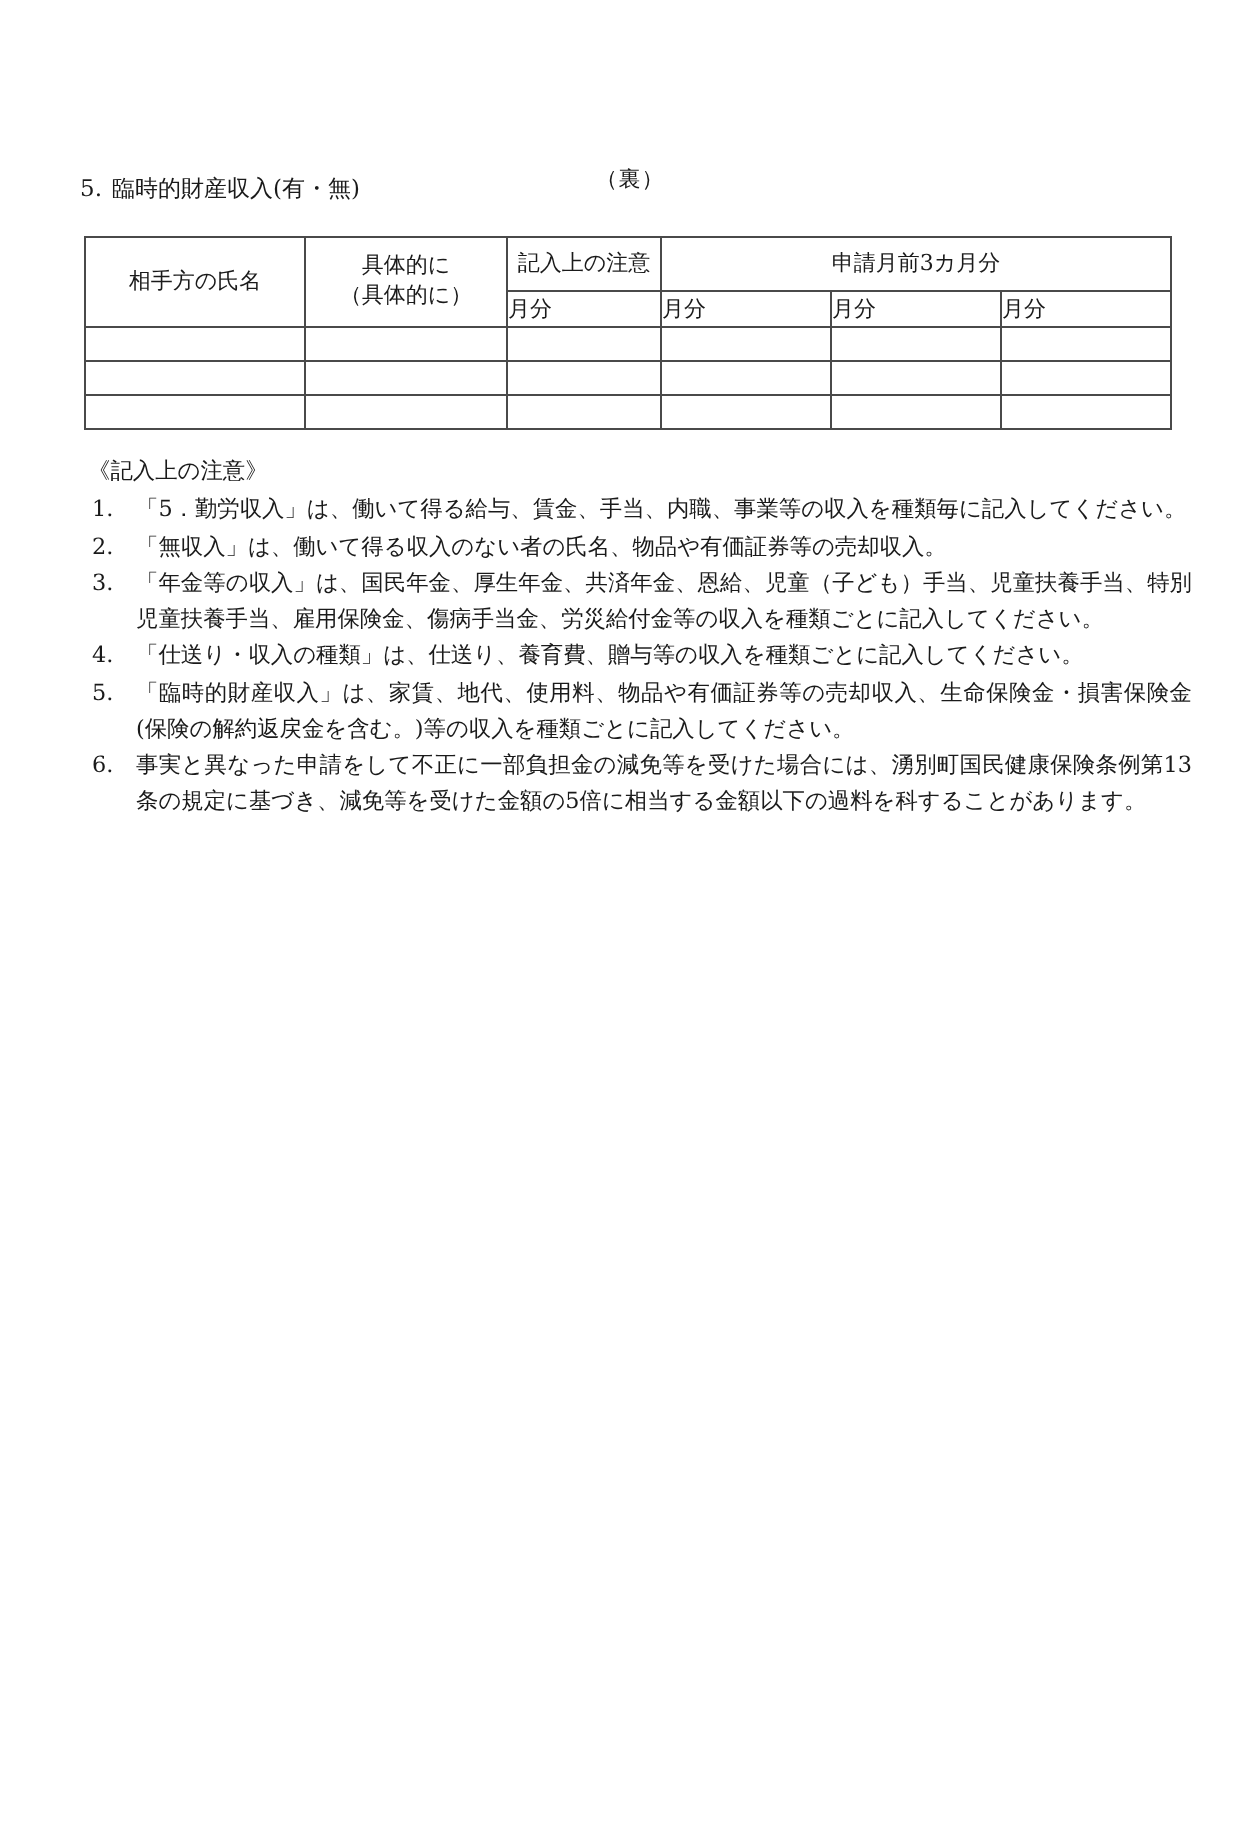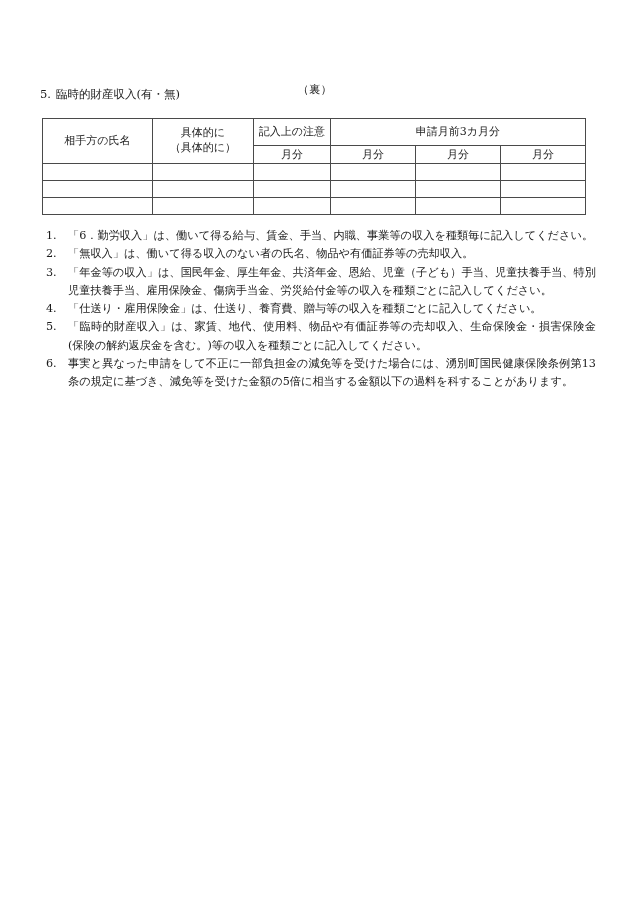--- a/index.html
+++ b/index.html
@@ -60,21 +60,21 @@
     font-weight: normal;
     padding: 0;
     vertical-align: middle;
     background: #fff;
   }
   .th-center {
     text-align: center;
     line-height: 1.35;
   }
   .th-monthcell {
-    text-align: center;
+    text-align: left;
     padding-right: 6px;
     height: 17px;
   }
   .h-tall   { height: 44px; }
   .h-group  { height: 27px; }
   .body-row td { height: 16px; }
 
   .col-name   { width: 110px; }
   .col-kind   { width: 101px; }
   .col-est    { width: 77px; }
@@ -171,36 +171,37 @@
         <td></td>
         <td></td>
         <td></td>
         <td></td>
         <td></td>
       </tr>
     </tbody>
   </table>
 
   <div class="notes">
+    <p class="notes-heading">《記入上の注意》</p>
 
     <p class="note-item">
       <span class="note-num">1.</span>
-      <span class="note-text">「6．勤労収入」は、働いて得る給与、賃金、手当、内職、事業等の収入を種類毎に記入してください。</span>
+      <span class="note-text">「5．勤労収入」は、働いて得る給与、賃金、手当、内職、事業等の収入を種類毎に記入してください。</span>
     </p>
     <p class="note-item">
       <span class="note-num">2.</span>
       <span class="note-text">「無収入」は、働いて得る収入のない者の氏名、物品や有価証券等の売却収入。</span>
     </p>
     <p class="note-item">
       <span class="note-num">3.</span>
       <span class="note-text">「年金等の収入」は、国民年金、厚生年金、共済年金、恩給、児童（子ども）手当、児童扶養手当、特別児童扶養手当、雇用保険金、傷病手当金、労災給付金等の収入を種類ごとに記入してください。</span>
     </p>
     <p class="note-item">
       <span class="note-num">4.</span>
-      <span class="note-text">「仕送り・雇用保険金」は、仕送り、養育費、贈与等の収入を種類ごとに記入してください。</span>
+      <span class="note-text">「仕送り・収入の種類」は、仕送り、養育費、贈与等の収入を種類ごとに記入してください。</span>
     </p>
     <p class="note-item">
       <span class="note-num">5.</span>
       <span class="note-text">「臨時的財産収入」は、家賃、地代、使用料、物品や有価証券等の売却収入、生命保険金・損害保険金(保険の解約返戻金を含む。)等の収入を種類ごとに記入してください。</span>
     </p>
     <p class="note-item">
       <span class="note-num">6.</span>
       <span class="note-text">事実と異なった申請をして不正に一部負担金の減免等を受けた場合には、湧別町国民健康保険条例第13条の規定に基づき、減免等を受けた金額の5倍に相当する金額以下の過料を科することがあります。</span>
     </p>
   </div>

